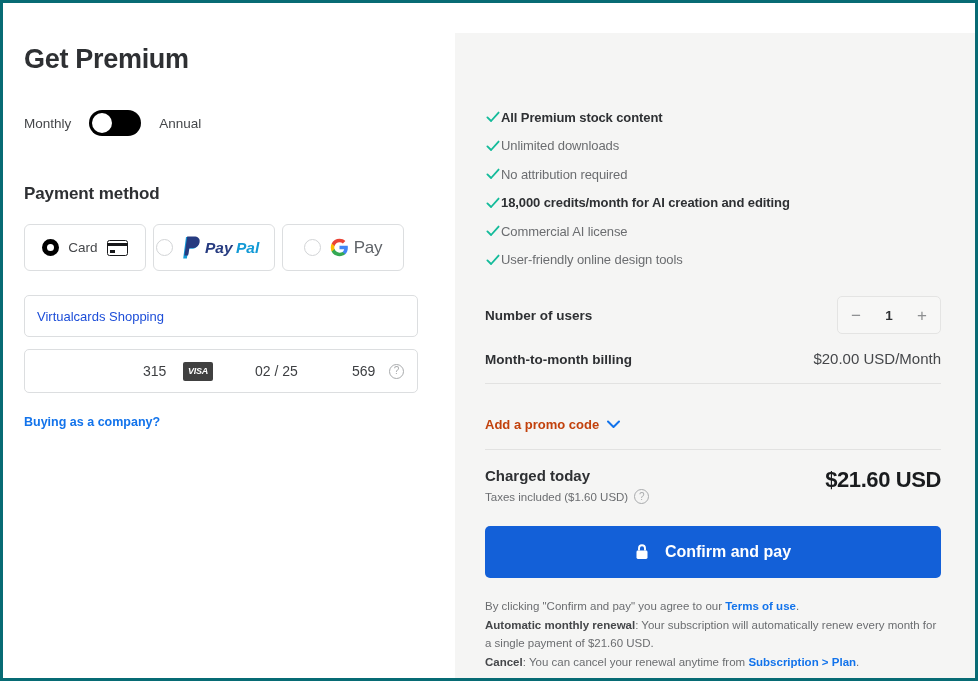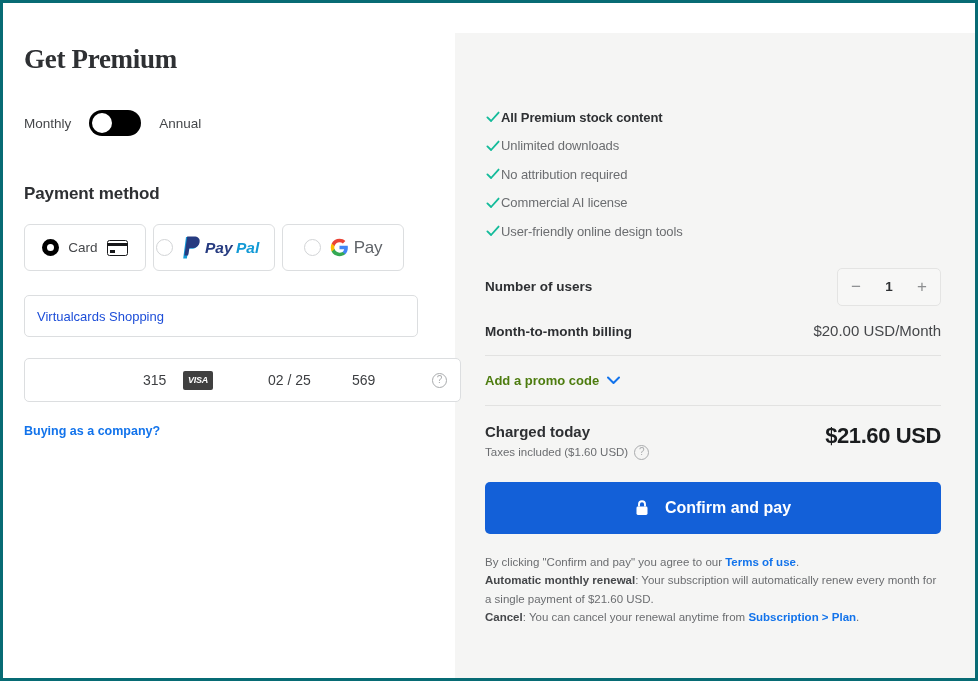--- a/index.html
+++ b/index.html
@@ -32,21 +32,20 @@
     padding: 30px 0 0 21px;
   }
 
   .page-title {
     font-size: 27px;
     font-weight: bold;
     color: #2e3033;
     letter-spacing: -0.3px;
     line-height: 1.2;
     margin-top: 10px;
-    font-family: Liberation Serif, serif;
   }
 
   
   .billing-toggle-row {
     display: flex;
     align-items: center;
     margin-top: 35px;
     gap: 18px;
   }
   .toggle-label {
@@ -157,28 +156,28 @@
     align-items: center;
     padding: 0 12px;
     margin-top: 24px;
   }
   .input-text {
     font-size: 13px;
     color: #1d4ed8;
   }
 
   .card-input-box {
-    width: 437px;
+    width: 394px;
     height: 44px;
     border: 1px solid #dcdee0;
     border-radius: 5px;
     background: #ffffff;
     display: flex;
     align-items: center;
-    margin-top: 21px;
+    margin-top: 12px;
     padding: 0 12px 0 0;
     position: relative;
   }
   .card-number {
     font-size: 14px;
     color: #3d3f42;
     position: absolute;
     left: 118px;
   }
   .visa-badge {
@@ -194,21 +193,21 @@
   }
   .visa-badge span {
     color: #ffffff;
     font-size: 9px;
     font-weight: bold;
     font-style: italic;
     letter-spacing: -0.2px;
   }
   .card-expiry {
     position: absolute;
-    left: 243px;
+    left: 230px;
     font-size: 14px;
     color: #3d3f42;
   }
   .card-cvc {
     position: absolute;
     left: 327px;
     font-size: 14px;
     color: #3d3f42;
   }
   .help-circle {
@@ -326,24 +325,24 @@
   .divider {
     height: 1px;
     background: #e2e2e1;
     margin-top: 16px;
   }
 
   .promo-link {
     display: inline-flex;
     align-items: center;
     gap: 8px;
-    margin-top: 17px;
+    margin-top: 33px;
     font-size: 13px;
     font-weight: bold;
-    color: #4d7c0f;
+    color: #c2410c;
     cursor: pointer;
     text-decoration: none;
   }
 
   .charged-row {
     display: flex;
     align-items: flex-start;
     justify-content: space-between;
     margin-top: 17px;
   }
@@ -490,20 +489,26 @@
       <li class="benefit">
         <svg class="check-icon" viewBox="0 0 20 20">
             <path d="M3 10.5 L7.6 15 L17 4.5" stroke="#13bb9a" stroke-width="2.3" fill="none" stroke-linecap="round" stroke-linejoin="round"></path>
           </svg>
         <span class="benefit-text">No attribution required</span>
       </li>
       <li class="benefit">
         <svg class="check-icon" viewBox="0 0 20 20">
             <path d="M3 10.5 L7.6 15 L17 4.5" stroke="#13bb9a" stroke-width="2.3" fill="none" stroke-linecap="round" stroke-linejoin="round"></path>
           </svg>
+        <span class="benefit-text bold">18,000 credits/month for AI creation and editing</span>
+      </li>
+      <li class="benefit">
+        <svg class="check-icon" viewBox="0 0 20 20">
+            <path d="M3 10.5 L7.6 15 L17 4.5" stroke="#13bb9a" stroke-width="2.3" fill="none" stroke-linecap="round" stroke-linejoin="round"></path>
+          </svg>
         <span class="benefit-text">Commercial AI license</span>
       </li>
       <li class="benefit">
         <svg class="check-icon" viewBox="0 0 20 20">
             <path d="M3 10.5 L7.6 15 L17 4.5" stroke="#13bb9a" stroke-width="2.3" fill="none" stroke-linecap="round" stroke-linejoin="round"></path>
           </svg>
         <span class="benefit-text">User-friendly online design tools</span>
       </li>
     </ul>
 

